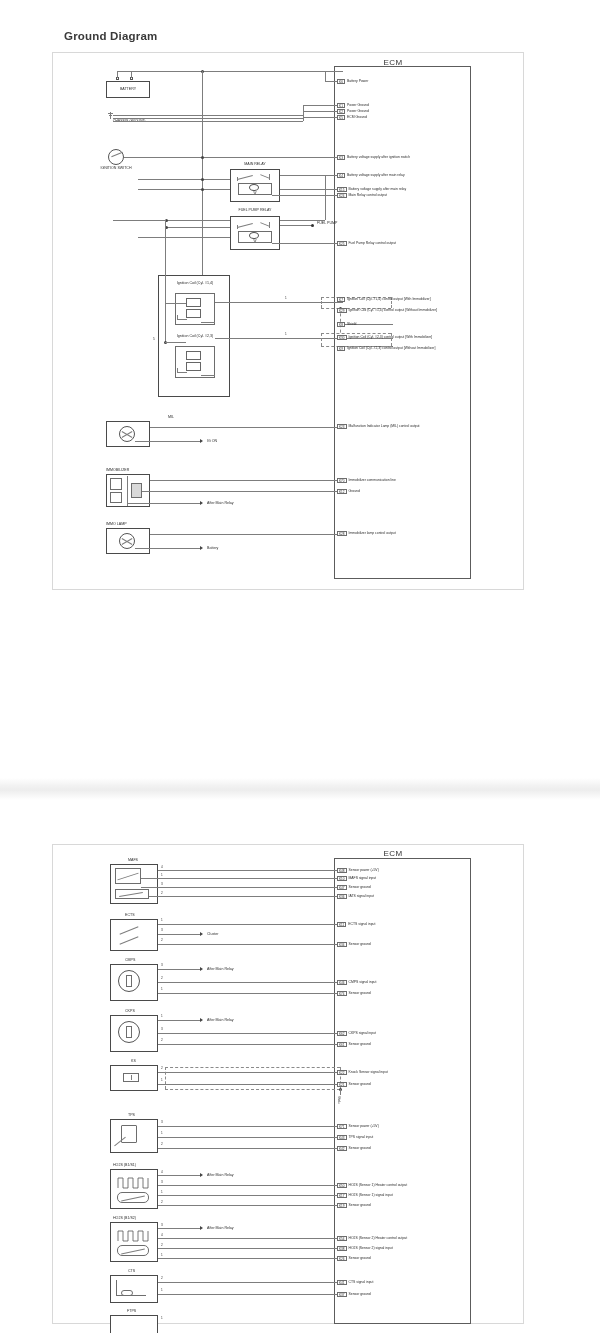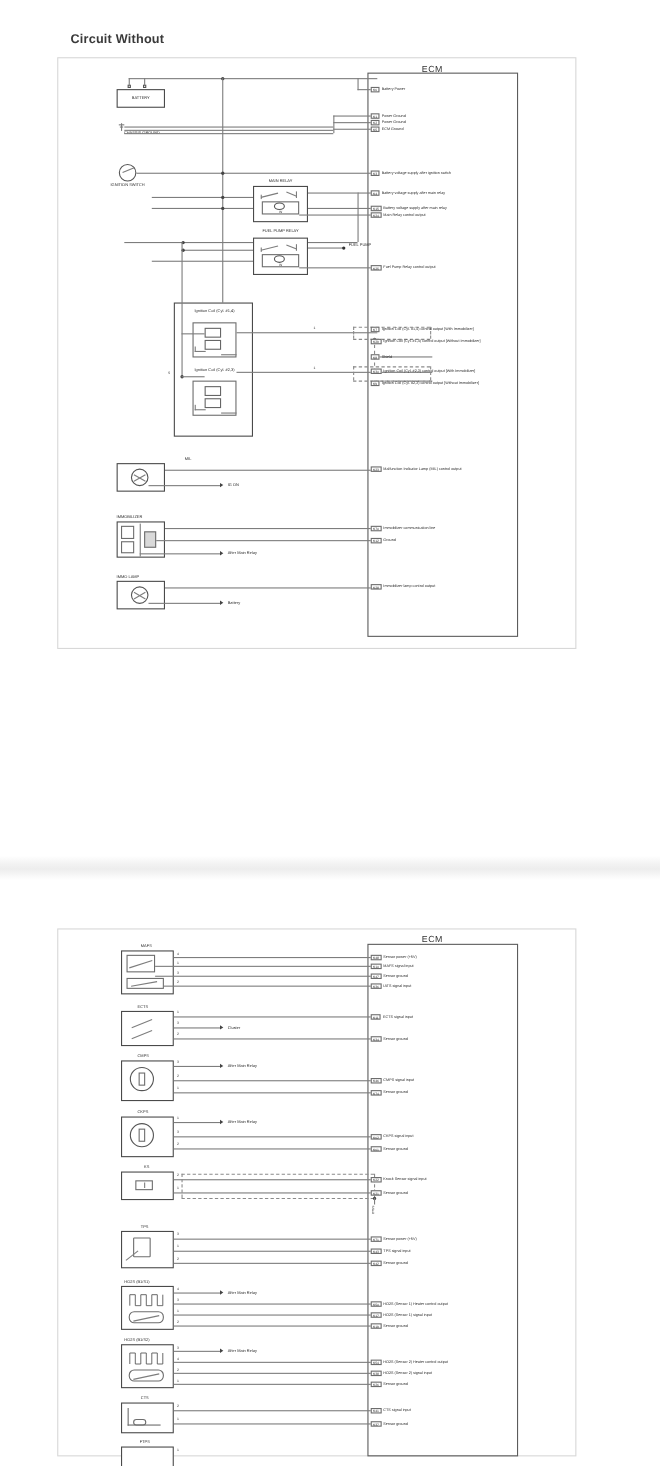--- a/index.html
+++ b/index.html
@@ -123,21 +123,21 @@
   .circ { position:absolute; border:1px solid #555; border-radius:50%; background:#fff; }
 
   .coil-sq { position:absolute; border:1px solid #666; background:#fff; }
   .zig { position:absolute; }
 </style>
 </head>
 <body>
 
 <div class="page">
 
-  <div class="doc-title">Circuit Without</div>
+  <div class="doc-title">Ground Diagram</div>
 
   <div class="sheet sheet-1">
 
     <div class="ecm-title" style="left:340px; top:5px; transform:translateX(-50%);">ECM</div>
     <div class="ecm-box" style="left:281px; top:13px; width:137px; height:513px;"></div>
 
     <div class="comp" style="left:53px; top:28px; width:44px; height:17px;"></div>
     <div class="bat-post" style="left:63px; top:24px;"></div>
     <div class="bat-post" style="left:77px; top:24px;"></div>
     <div class="lbl c" style="left:75px; top:34px;">BATTERY</div>

